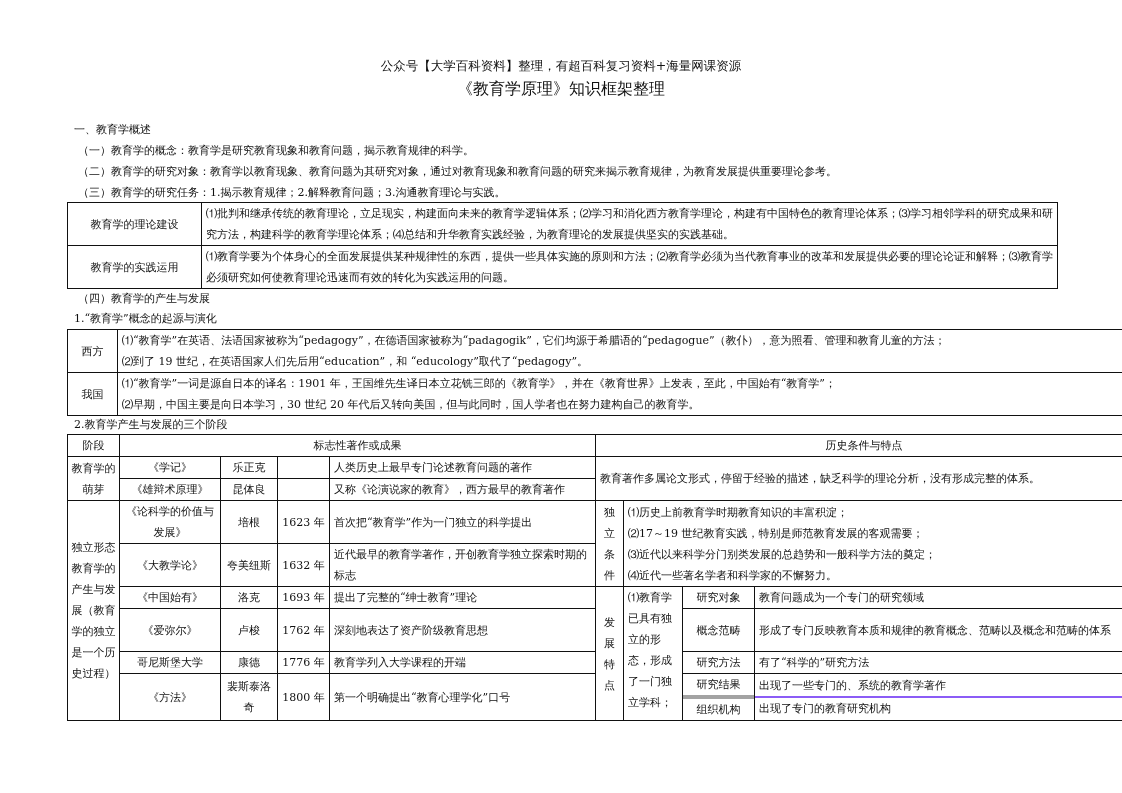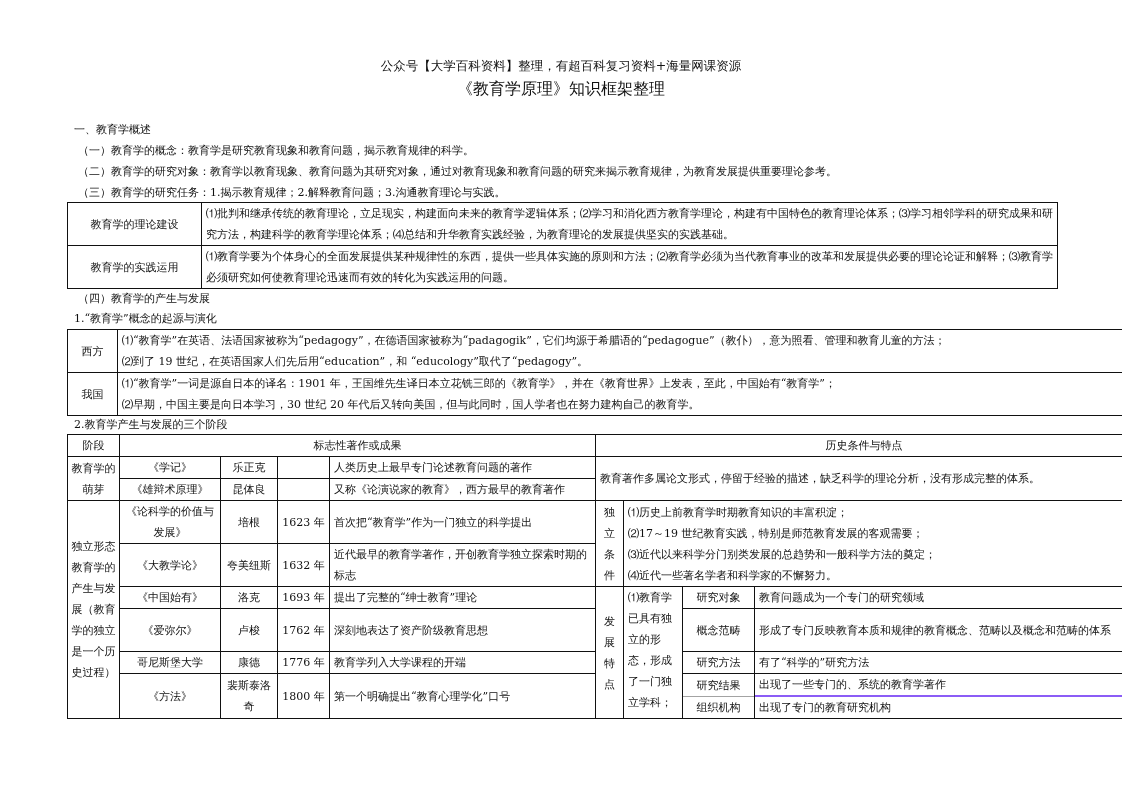--- a/index.html
+++ b/index.html
@@ -149,21 +149,21 @@
     <td class="l">教育学列入大学课程的开端</td>
     <td class="c">研究方法</td>
     <td class="l">有了“科学的”研究方法</td>
   </tr>
   <tr>
     <td class="c" style="height:42px;">《方法》</td>
     <td class="c">裴斯泰洛奇</td>
     <td class="c">1800 年</td>
     <td class="l">第一个明确提出“教育心理学化”口号</td>
     <td class="c" style="padding:0;">
-      <div style="border-bottom:1px solid #a3a3a3; height:21px; line-height:21px;">研究结果</div>
+      <div style="border-bottom:4px solid #a3a3a3; height:21px; line-height:21px;">研究结果</div>
       <div style="height:21px; line-height:21px;">组织机构</div>
     </td>
     <td class="l" style="padding:0;">
       <div style="border-bottom:2px solid #8b5cf6; height:21px; line-height:21px; padding:0 4px;">出现了一些专门的、系统的教育学著作</div>
       <div style="height:21px; line-height:21px; padding:0 4px;">出现了专门的教育研究机构</div>
     </td>
   </tr>
 </tbody>
   </table>
 

